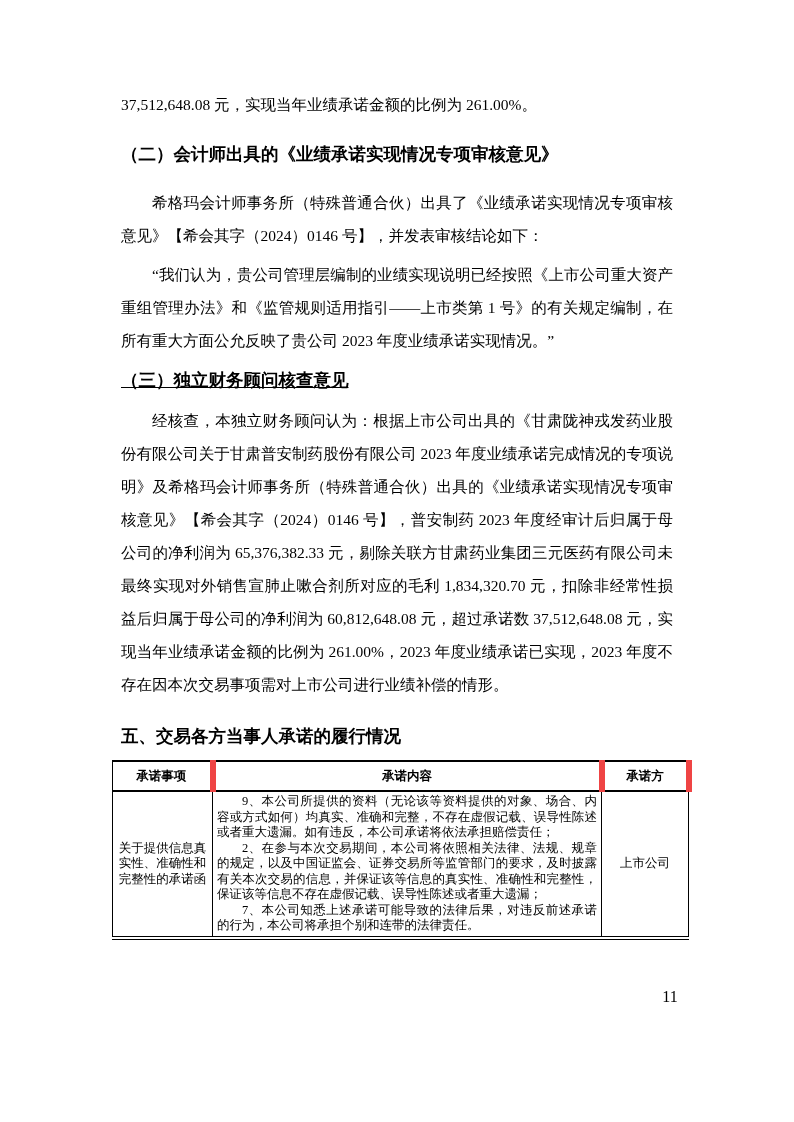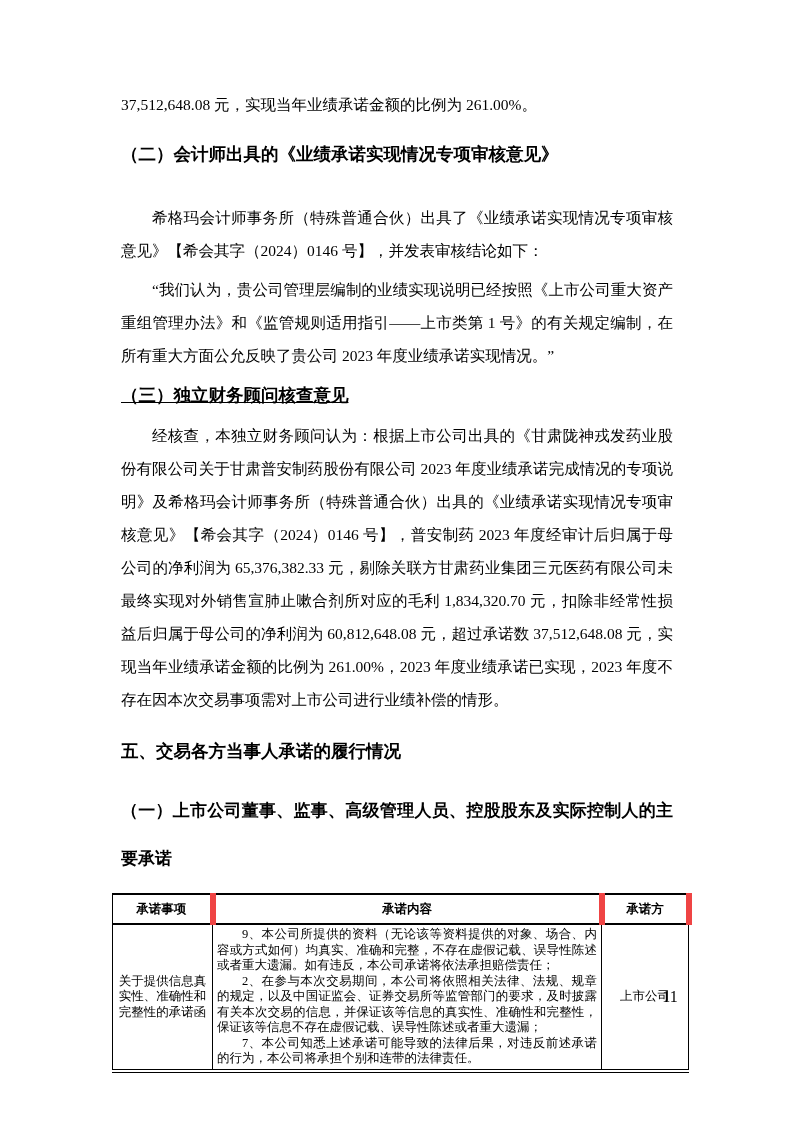--- a/index.html
+++ b/index.html
@@ -11,21 +11,21 @@
   }
   .para{
     margin:0;font-size:15.5px;line-height:33px;text-align:justify;
     font-family:"Liberation Serif","DejaVu Serif",serif;
   }
   .indent{text-indent:2em;}
   .sec-head{
     margin:0;font-family:"Liberation Sans","DejaVu Sans",sans-serif;
     font-weight:bold;color:#000;text-align:justify;
   }
-  .head-lv2{font-size:17.5px;line-height:33px;margin-top:17px;margin-bottom:30px;}
+  .head-lv2{font-size:17.5px;line-height:33px;margin-top:17px;margin-bottom:15px;}
   .head-lv3{font-size:17.5px;line-height:33px;margin-top:7px;margin-bottom:7px;text-decoration:underline;}
   .head-lv1{font-size:17.5px;line-height:28px;margin-top:21px;margin-bottom:0;}
   .head-sub{font-size:17px;line-height:48px;margin-top:22px;margin-bottom:8px;}
   .spacer-sm{height:6px;}
   
   table.commit{
     border-collapse:collapse;table-layout:fixed;
     width:576px;margin-left:-9px;margin-top:10px;
     border-top:2.5px solid #000;border-bottom:4px double #000;
     font-size:12.5px;
@@ -67,21 +67,20 @@
   <div class="spacer-sm"></div>
 
   <p class="para indent">“我们认为，贵公司管理层编制的业绩实现说明已经按照《上市公司重大资产重组管理办法》和《监管规则适用指引——上市类第 1 号》的有关规定编制，在所有重大方面公允反映了贵公司 2023 年度业绩承诺实现情况。”</p>
 
   <h2 class="sec-head head-lv3">（三）独立财务顾问核查意见</h2>
 
   <p class="para indent">经核查，本独立财务顾问认为：根据上市公司出具的《甘肃陇神戎发药业股份有限公司关于甘肃普安制药股份有限公司 2023 年度业绩承诺完成情况的专项说明》及希格玛会计师事务所（特殊普通合伙）出具的《业绩承诺实现情况专项审核意见》【希会其字（2024）0146 号】，普安制药 2023 年度经审计后归属于母公司的净利润为 65,376,382.33 元，剔除关联方甘肃药业集团三元医药有限公司未最终实现对外销售宣肺止嗽合剂所对应的毛利 1,834,320.70 元，扣除非经常性损益后归属于母公司的净利润为 60,812,648.08 元，超过承诺数 37,512,648.08 元，实现当年业绩承诺金额的比例为 261.00%，2023 年度业绩承诺已实现，2023 年度不存在因本次交易事项需对上市公司进行业绩补偿的情形。</p>
 
   <h1 class="sec-head head-lv1">五、交易各方当事人承诺的履行情况</h1>
 
-  <h2 class="sec-head head-sub">（一）上市公司董事、监事、高级管理人员、控股股东及实际控制人的主要承诺</h2>
 
   <table class="commit">
     <colgroup>
       <col class="col-item">
       <col class="col-content">
       <col class="col-party">
     </colgroup>
     <thead>
       <tr>
         <th>承诺事项</th>

